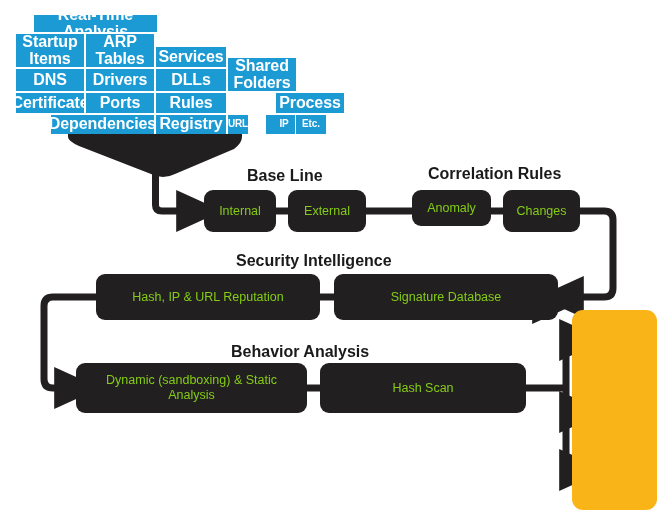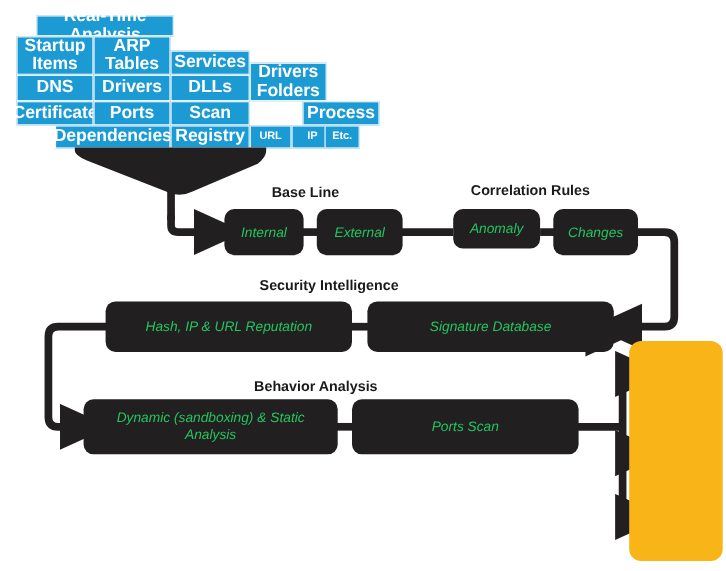--- a/index.html
+++ b/index.html
@@ -38,38 +38,37 @@
   #wires {
     position: absolute;
     left: 0; top: 0;
     width: 660px; height: 519px;
     pointer-events: none;
   }
   
   .pbox {
     position: absolute;
     background: #221F20;
-    color: #22c55e;
+    color: #84cc16;
     border-radius: 9px;
     display: flex;
     align-items: center;
     justify-content: center;
     text-align: center;
     box-sizing: border-box;
     font-size: 12.5px;
     line-height: 1.2;
     z-index: 3;
-    font-style: italic;
   }
   
   .caption {
     position: absolute;
     color: #1A1A1A;
     font-weight: bold;
-    font-size: 13px;
+    font-size: 16px;
     white-space: nowrap;
     z-index: 3;
   }
   
   #verdict-panel {
     position: absolute;
     background: #F9B517;
     border-radius: 11px;
     z-index: 2;
   }
@@ -83,34 +82,34 @@
 
 <div id="canvas">
 
   <div>
 
     <div class="tile" style="left:33px; top:14px; width:125px; height:19px;">Real-Time Analysis</div>
 
     <div class="tile" style="left:15px; top:33px; width:70px; height:35px;">Startup Items</div>
     <div class="tile" style="left:85px; top:33px; width:70px; height:35px;">ARP Tables</div>
     <div class="tile" style="left:155px; top:46px; width:72px; height:22px;">Services</div>
-    <div class="tile" style="left:227px; top:57px; width:70px; height:35px;">Drivers Folders</div>
+    <div class="tile" style="left:227px; top:57px; width:70px; height:35px;">Shared Folders</div>
 
     <div class="tile" style="left:15px; top:68px; width:70px; height:24px;">DNS</div>
     <div class="tile" style="left:85px; top:68px; width:70px; height:24px;">Drivers</div>
     <div class="tile" style="left:155px; top:68px; width:72px; height:24px;">DLLs</div>
 
     <div class="tile" style="left:15px; top:92px; width:70px; height:22px;">Certificate</div>
     <div class="tile" style="left:85px; top:92px; width:70px; height:22px;">Ports</div>
-    <div class="tile" style="left:155px; top:92px; width:72px; height:22px;">Scan</div>
+    <div class="tile" style="left:155px; top:92px; width:72px; height:22px;">Rules</div>
     <div class="tile" style="left:227px; top:92px; width:70px; height:22px;margin-left:48px;">Process</div>
 
     <div class="tile" style="left:50px; top:114px; width:105px; height:21px;">Dependencies</div>
     <div class="tile" style="left:155px; top:114px; width:72px; height:21px;">Registry</div>
-    <div class="tile t-sm" style="left:227px; top:114px; width:38px; height:21px;">URL</div>
+    <div class="tile t-sm" style="left:227px; top:114px; width:22px; height:21px;">URL</div>
     <div class="tile t-sm" style="left:265px; top:114px; width:38px; height:21px;">IP</div>
     <div class="tile t-sm" style="left:295px; top:114px; width:32px; height:21px;">Etc.</div>
   </div>
 
   <div id="verdict-panel" style="left:572px; top:310px; width:85px; height:200px;"></div>
 
   <svg id="wires" viewBox="0 0 660 519" xmlns="http://www.w3.org/2000/svg">
 
     <defs>
       <marker id="arw" markerWidth="7" markerHeight="7" refX="3.4" refY="3" orient="auto" markerUnits="strokeWidth">
@@ -202,15 +201,15 @@
   <div class="pbox" style="left:204px; top:190px; width:72px; height:42px;">Internal</div>
   <div class="pbox" style="left:288px; top:190px; width:78px; height:42px;">External</div>
 
   <div class="pbox" style="left:412px; top:190px; width:79px; height:36px;">Anomaly</div>
   <div class="pbox" style="left:503px; top:190px; width:77px; height:42px;">Changes</div>
 
   <div class="pbox" style="left:96px; top:274px; width:224px; height:46px;">Hash, IP &amp; URL Reputation</div>
   <div class="pbox" style="left:334px; top:274px; width:224px; height:46px;">Signature Database</div>
 
   <div class="pbox" style="left:76px; top:363px; width:231px; height:50px; padding:0 8px;">Dynamic (sandboxing) &amp; Static Analysis</div>
-  <div class="pbox" style="left:320px; top:363px; width:206px; height:50px;">Ports Scan</div>
+  <div class="pbox" style="left:320px; top:363px; width:206px; height:50px;">Hash Scan</div>
 
 </div>
 
 </body></html>

